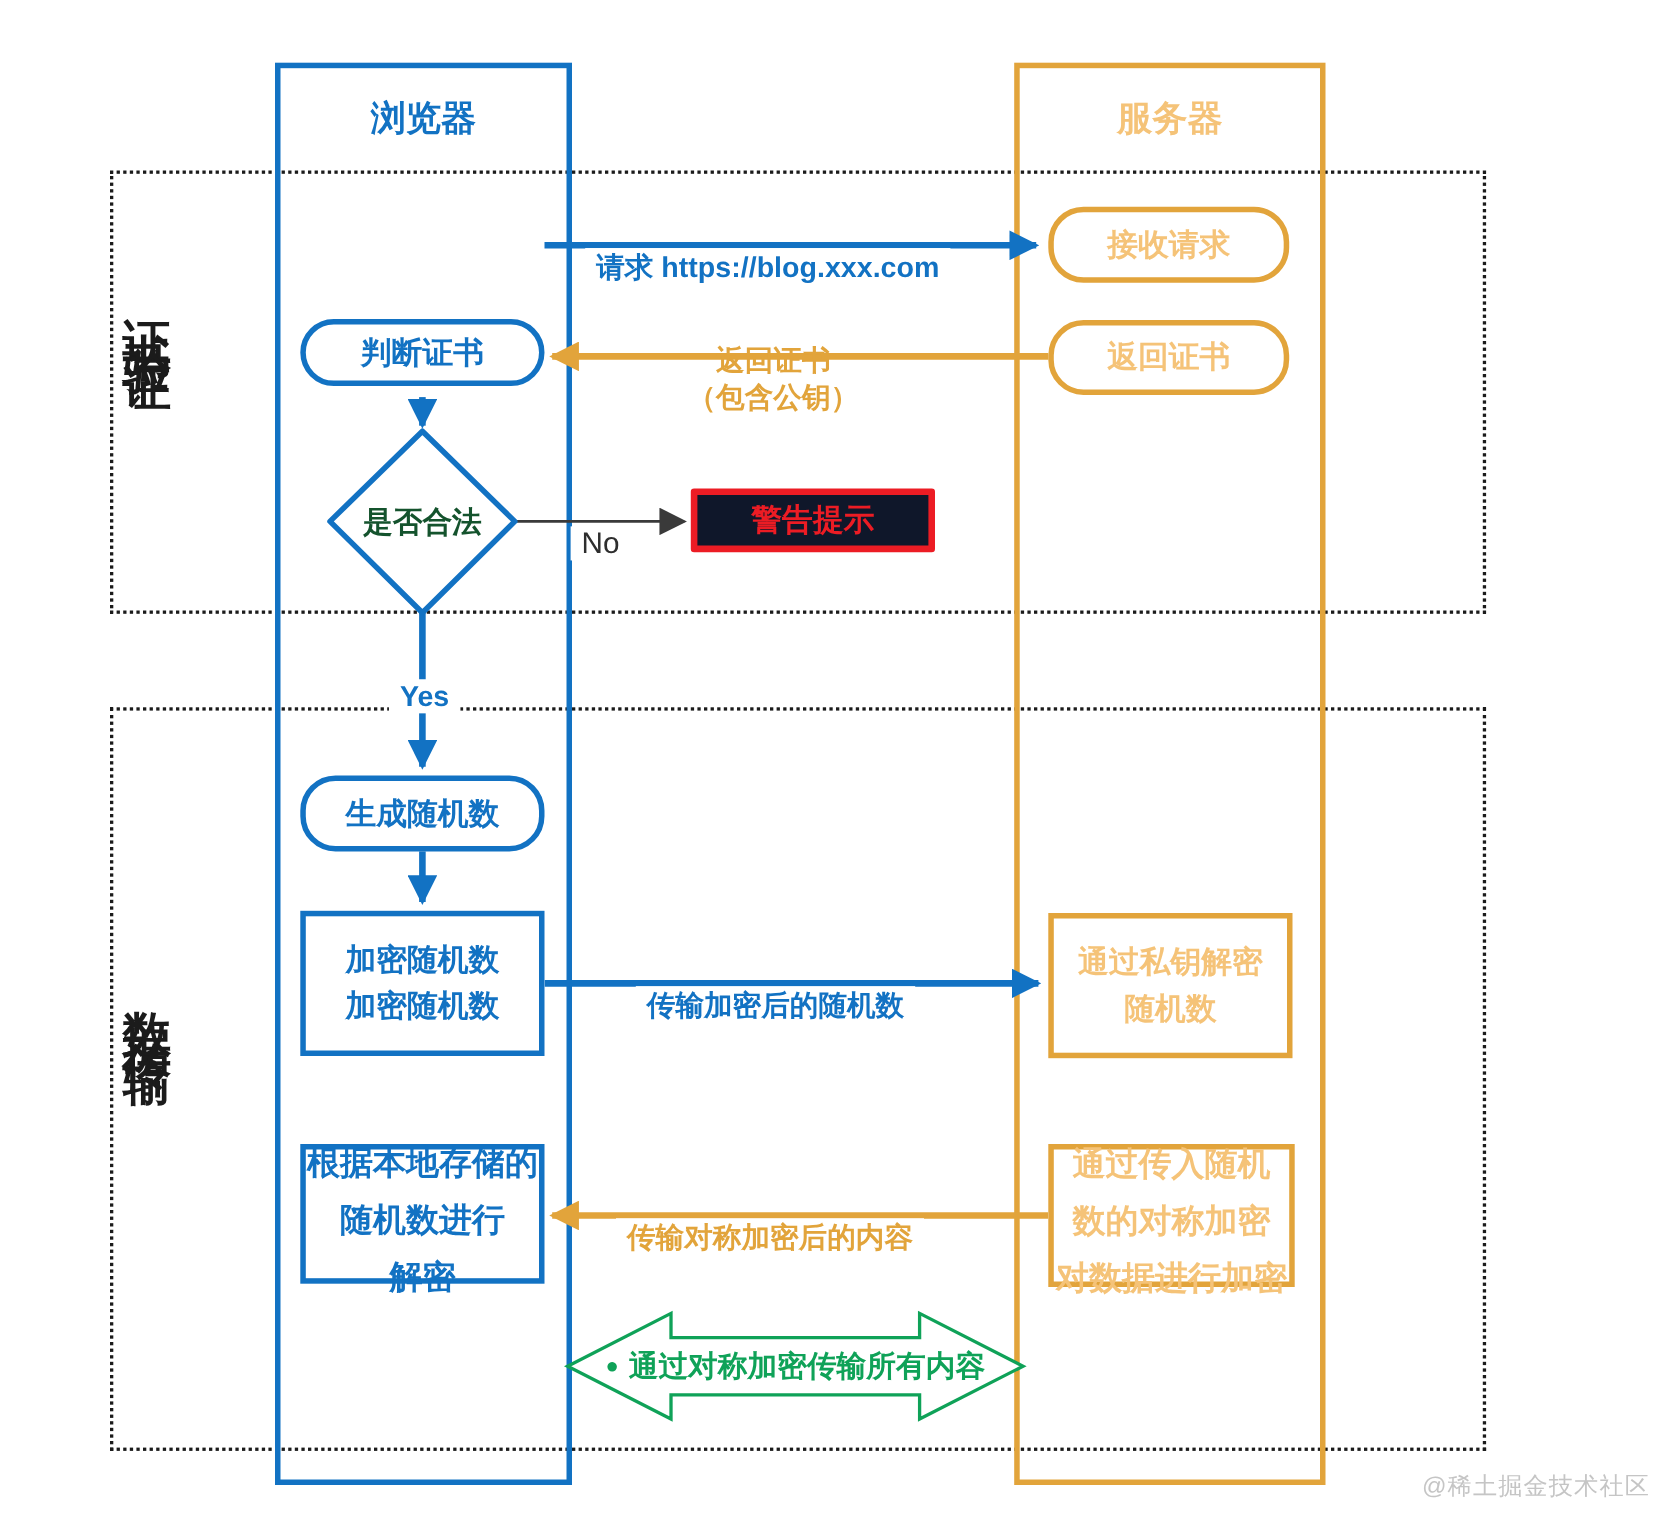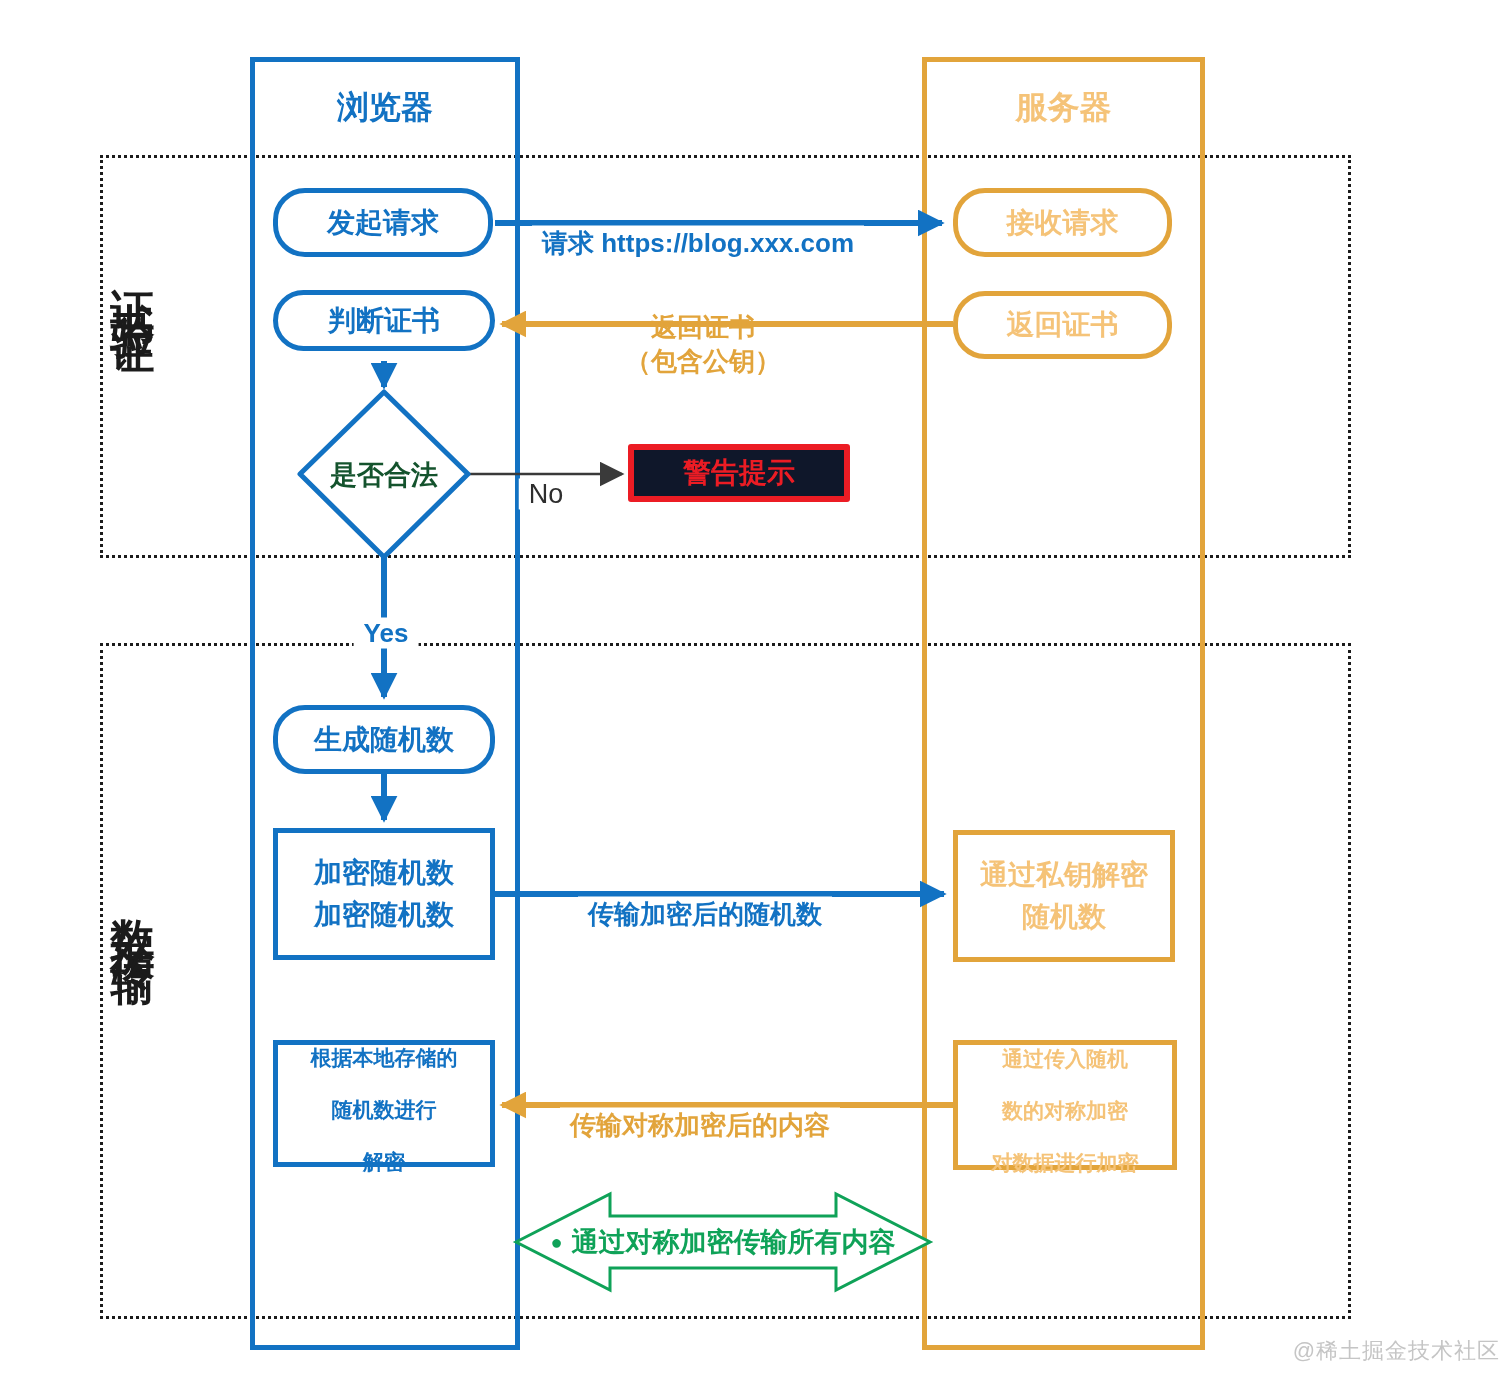--- a/index.html
+++ b/index.html
@@ -29,21 +29,21 @@
   
   .node{
     position:absolute;z-index:5;box-sizing:border-box;background:#fff;
     display:flex;flex-direction:column;align-items:center;justify-content:center;
     font-weight:bold;text-align:center;
   }
   .node.blue{border:5px solid #1272c3;color:#1272c3;}
   .node.gold{border:5px solid #e2a43b;color:#f5c378;}
   .node.round{border-radius:32px;}
   .node .ln{font-size:28px;line-height:42px;white-space:nowrap;}
-  .node .ln3{font-size:21px;line-height:40px;white-space:nowrap;margin-top:12px;}
+  .node .ln3{font-size:30px;line-height:40px;white-space:nowrap;margin-top:12px;}
   .node-label{font-size:28px;white-space:nowrap;}
   .warning-box{
     position:absolute;z-index:5;box-sizing:border-box;background:#0f172a;
     border:6px solid #ec1c24;color:#ec1c24;font-weight:bold;font-size:28px;
     display:flex;align-items:center;justify-content:center;border-radius:3px;
   }
   
   .edge-label{
     position:absolute;z-index:6;transform:translate(-50%,-50%);
     font-size:26px;font-weight:bold;white-space:nowrap;background:#fff;padding:0 10px;margin-top:20px;
@@ -103,23 +103,20 @@
     <line x1="384" y1="557" x2="384" y2="697" stroke="#1272c3" stroke-width="6" marker-end="url(#mb)"></line>
     <line x1="384" y1="774" x2="384" y2="820" stroke="#1272c3" stroke-width="6" marker-end="url(#mb)"></line>
     <line x1="495" y1="894" x2="944" y2="894" stroke="#1272c3" stroke-width="6" marker-end="url(#mb)"></line>
     <line x1="953" y1="1105" x2="502" y2="1105" stroke="#e2a43b" stroke-width="6" marker-end="url(#mg)"></line>
 
     <polygon points="384,392 468,474 384,557 300,474" fill="#ffffff" stroke="#1272c3" stroke-width="5" stroke-linejoin="round"></polygon>
 
     <polygon points="516,1242 610,1194 610,1216 836,1216 836,1194 930,1242 836,1290 836,1268 610,1268 610,1290" fill="#ffffff" stroke="#0fa258" stroke-width="3"></polygon>
   </svg>
 
-  <div class="node blue round" style="left:273px;top:188px;width:220px;height:69px;">
-    <div class="node-label">发起请求</div>
-  </div>
   <div class="node blue round" style="left:273px;top:290px;width:222px;height:61px;">
     <div class="node-label">判断证书</div>
   </div>
   <div class="node blue round" style="left:273px;top:705px;width:222px;height:69px;">
     <div class="node-label">生成随机数</div>
   </div>
   <div class="node blue" style="left:273px;top:828px;width:222px;height:132px;">
     <div class="ln">加密随机数</div>
     <div class="ln">加密随机数</div>
   </div>

